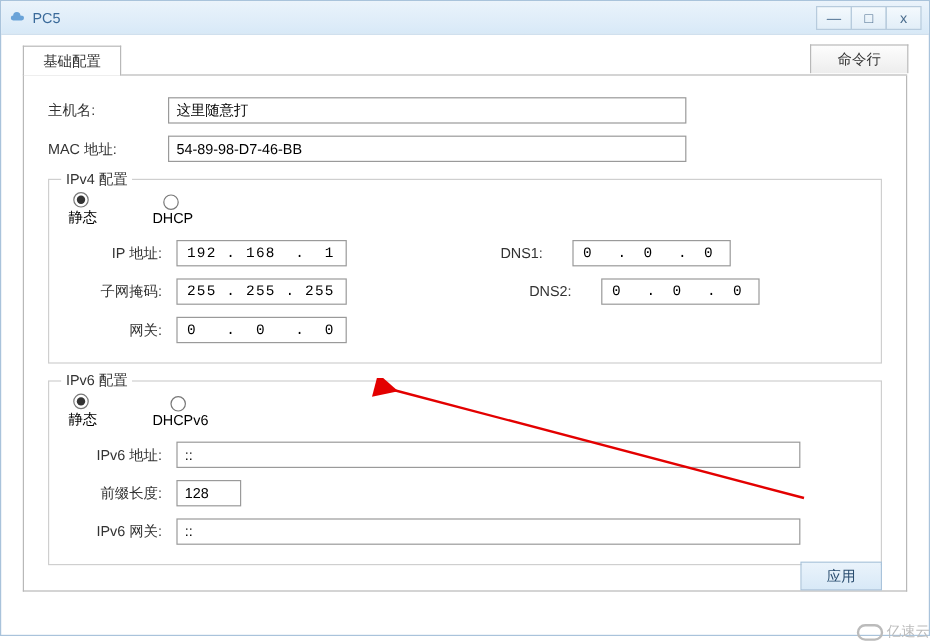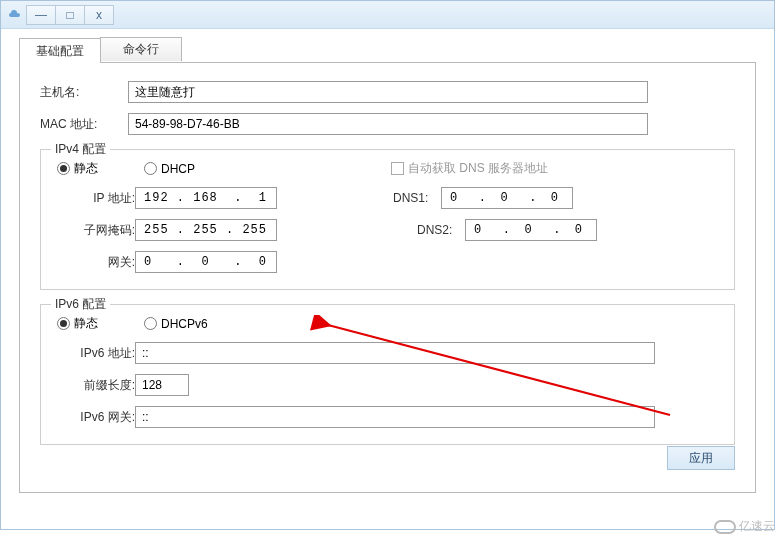--- a/index.html
+++ b/index.html
@@ -6,65 +6,66 @@
 body { background: #fff; width: 781px; height: 537px; position: relative; overflow: hidden; }
 
 .window { width: 775px; height: 530px; border: 1px solid #a9c3db; position: relative; background: #fff; }
 .titlebar { height: 28px; background: linear-gradient(#eaf3fb, #d8e9f7); display: flex; align-items: center; padding: 0 6px; border-bottom: 1px solid #c5d9ea; }
 .titlebar .icon { width: 16px; height: 16px; margin-right: 4px; display: inline-flex; align-items: center; justify-content: center; color: #4a7db5; }
 .titlebar .title { color: #3a6a9a; font-size: 12px; flex: 1; }
 .winbtns { display: flex; gap: 0; }
 .winbtn { width: 30px; height: 20px; border: 1px solid #b7cbdd; background: linear-gradient(#f4f9fd,#e2eef8); display: flex; align-items: center; justify-content: center; color: #4c6e8f; font-family: Arial; font-size: 12px; margin-left: -1px; cursor: pointer; }
 
 .content { padding: 8px 18px; }
-.tabs { display: flex; border-bottom: 1px solid #b8b8b8; }
+.tabs { display: flex; border-bottom: 1px solid #b8b8b8; justify-content: space-between; }
 .tab { width: 82px; height: 24px; border: 1px solid #b8b8b8; border-bottom: none; margin-right: -1px; background: linear-gradient(#fdfdfd,#ededed); display: flex; align-items: center; justify-content: center; color: #333; cursor: pointer; }
 .tab.active { background: #fff; position: relative; top: 1px; height: 25px; }
 
 .panel { border: 1px solid #b8b8b8; border-top: none; padding: 14px 20px 8px 20px; height: 430px; position: relative; }
 
-.row { display: flex; align-items: center; margin-bottom: 10px; }
+.row { display: flex; align-items: center; margin-bottom: 10px; gap: 12px; }
 .lbl { width: 88px; color: #333; }
 .lbl.sm { width: 78px; text-align: right; }
 .lbl.mid { width: 48px; margin-left: 40px; }
 .txt { height: 22px; border: 1px solid #9a9a9a; padding: 0 6px; background: #fff; }
-.txt.wide { width: 520px; }
+.txt.wide { width: 432px; }
 .txt.ip { width: 142px; font-family: "Courier New", monospace; text-align: left; letter-spacing: 1px; padding: 0 8px; }
 .txt.ip2 { width: 132px; font-family: "Courier New", monospace; text-align: left; padding: 0 8px; }
 .txt.small { width: 54px; }
 .txt.addr6 { width: 520px; }
 
 .fieldset { border: 1px solid #cfcfcf; margin-top: 14px; padding: 10px 28px 6px 16px; position: relative; }
 .legend { position: absolute; top: -9px; left: 10px; background: #fff; padding: 0 4px; color: #333; }
 
 .radio-row { display: flex; align-items: center; margin-bottom: 10px; }
-.radio-group { display: flex; align-items: center; margin-right: 46px; }
+.radio-group { display: flex; align-items: center; margin-right: 46px; flex-direction: column; }
 .rad { appearance: none; width: 13px; height: 13px; border: 1px solid #777; border-radius: 50%; margin-right: 4px; position: relative; cursor: pointer; }
 .rad:checked::after { content: ""; width: 7px; height: 7px; background: #333; border-radius: 50%; position: absolute; top: 2px; left: 2px; }
 .chk { appearance: none; width: 13px; height: 13px; border: 1px solid #aaa; margin-right: 4px; cursor: pointer; background: #fff; }
 .chklbl { color: #999; }
 
-.footer { position: absolute; right: 20px; bottom: 22px; }
+.footer { position: absolute; right: 20px; bottom: 0; }
 .btn { width: 68px; height: 24px; border: 1px solid #a9c3db; background: linear-gradient(#eaf3fb,#d8e9f7); color: #2a4d6f; cursor: pointer; }
 
 .arrow { position: absolute; left: 290px; top: 252px; pointer-events: none; }
 
 .watermark { position: absolute; right: 6px; bottom: 2px; color: #bbb; font-size: 13px; display: flex; align-items: center; gap: 3px; }
 .watermark .cloud { width: 22px; height: 14px; border: 2px solid #bbb; border-radius: 10px; position: relative; }
 </style>
 </head>
 <body>
 
 <div class="window">
   <div class="titlebar">
     <span class="icon">
       <svg width="14" height="14" viewBox="0 0 14 14">
           <path d="M3 9 Q1 9 1 7 Q1 5 3 5 Q3 2 6 2 Q9 2 9 5 Q12 5 12 7 Q12 9 10 9 Z" fill="#6aa3d8"></path>
         </svg>
     </span>
+    <span class="title">PC5</span>
     <div class="winbtns">
       <div class="winbtn">—</div>
       <div class="winbtn">□</div>
       <div class="winbtn">x</div>
     </div>
   </div>
 
   <div class="content">
     <div class="tabs">
       <div class="tab active">基础配置</div>
@@ -85,24 +86,20 @@
       <div class="fieldset">
         <span class="legend">IPv4 配置</span>
         <div class="radio-row">
           <label class="radio-group">
             <input type="radio" class="rad" name="v4" checked="" style="">
             <span>静态</span>
           </label>
           <label class="radio-group">
             <input type="radio" class="rad" name="v4" style="">
             <span>DHCP</span>
-          </label>
-          <label class="radio-group" style="margin-left:150px">
-            <input type="checkbox" class="chk" style="">
-            <span class="chklbl">自动获取 DNS 服务器地址</span>
           </label>
         </div>
         <div class="row">
           <span class="lbl sm">IP 地址:</span>
           <input class="txt ip" value="192 . 168  .  1   .  1" style="">
           <span class="lbl mid" style="margin-left:116px">DNS1:</span>
           <input class="txt ip2" value="0   .  0   .  0   .  0" style="">
         </div>
         <div class="row">
           <span class="lbl sm">子网掩码:</span>

